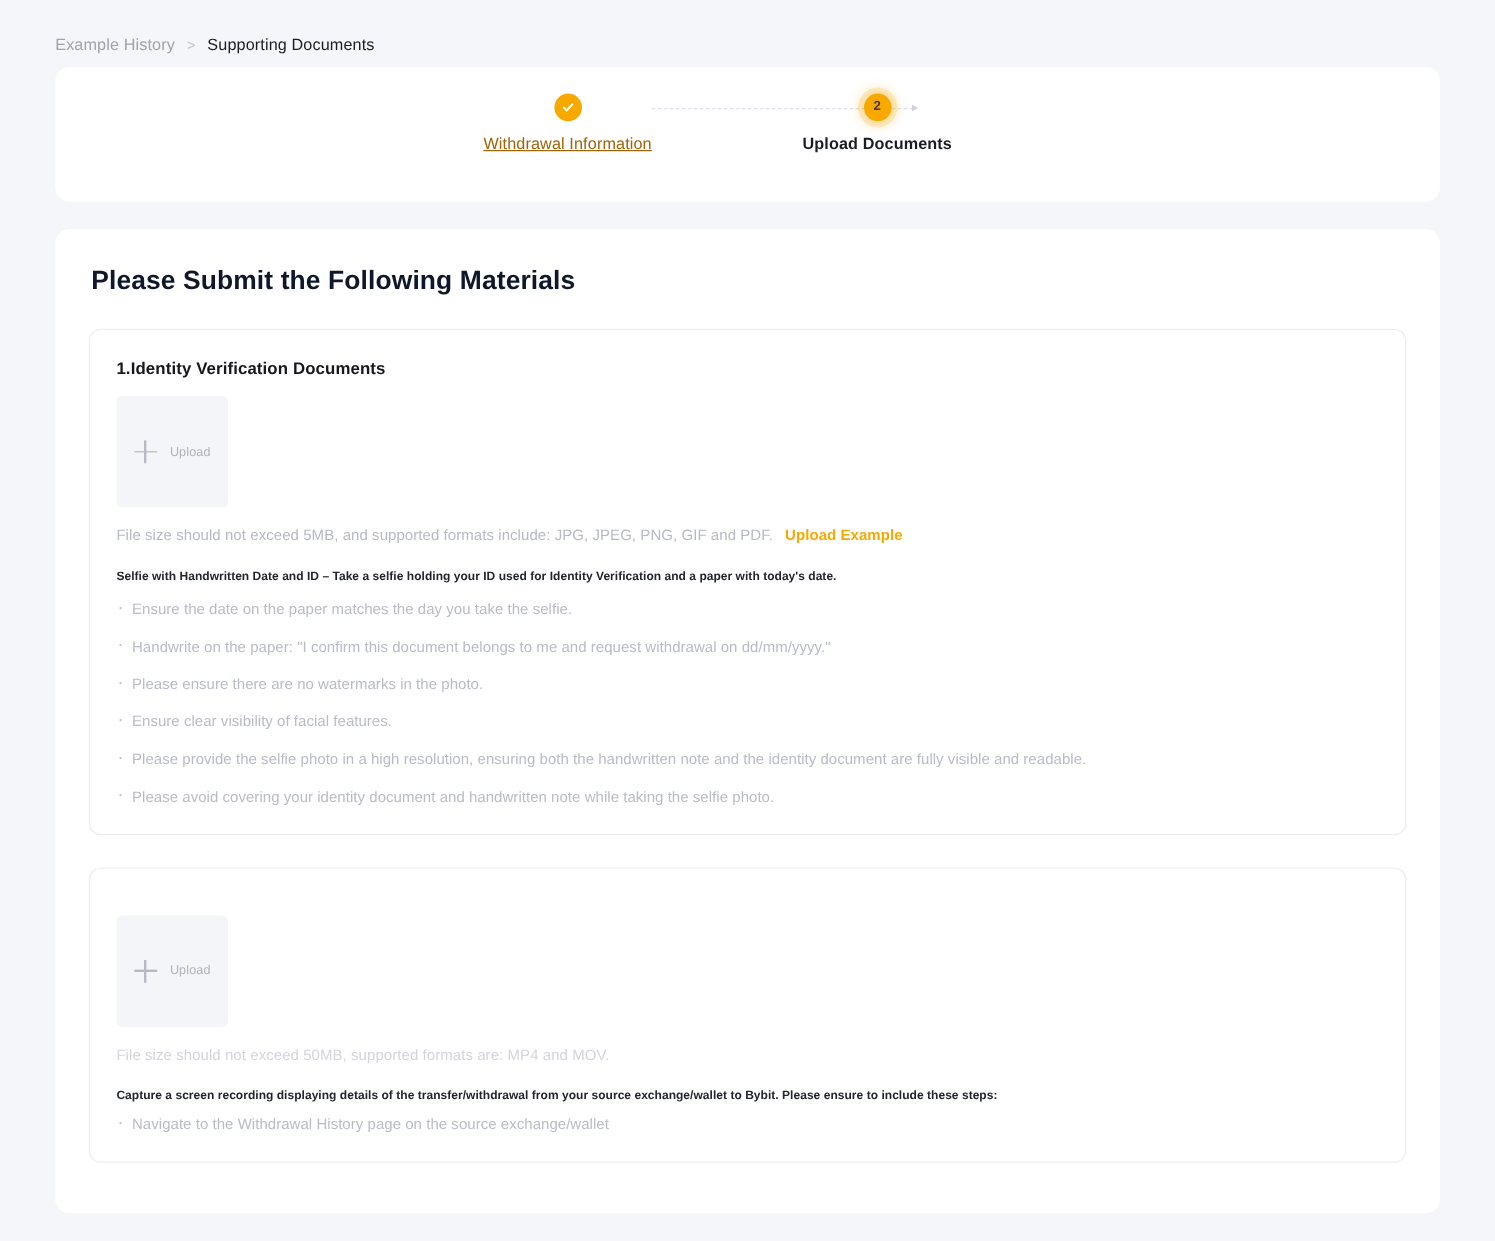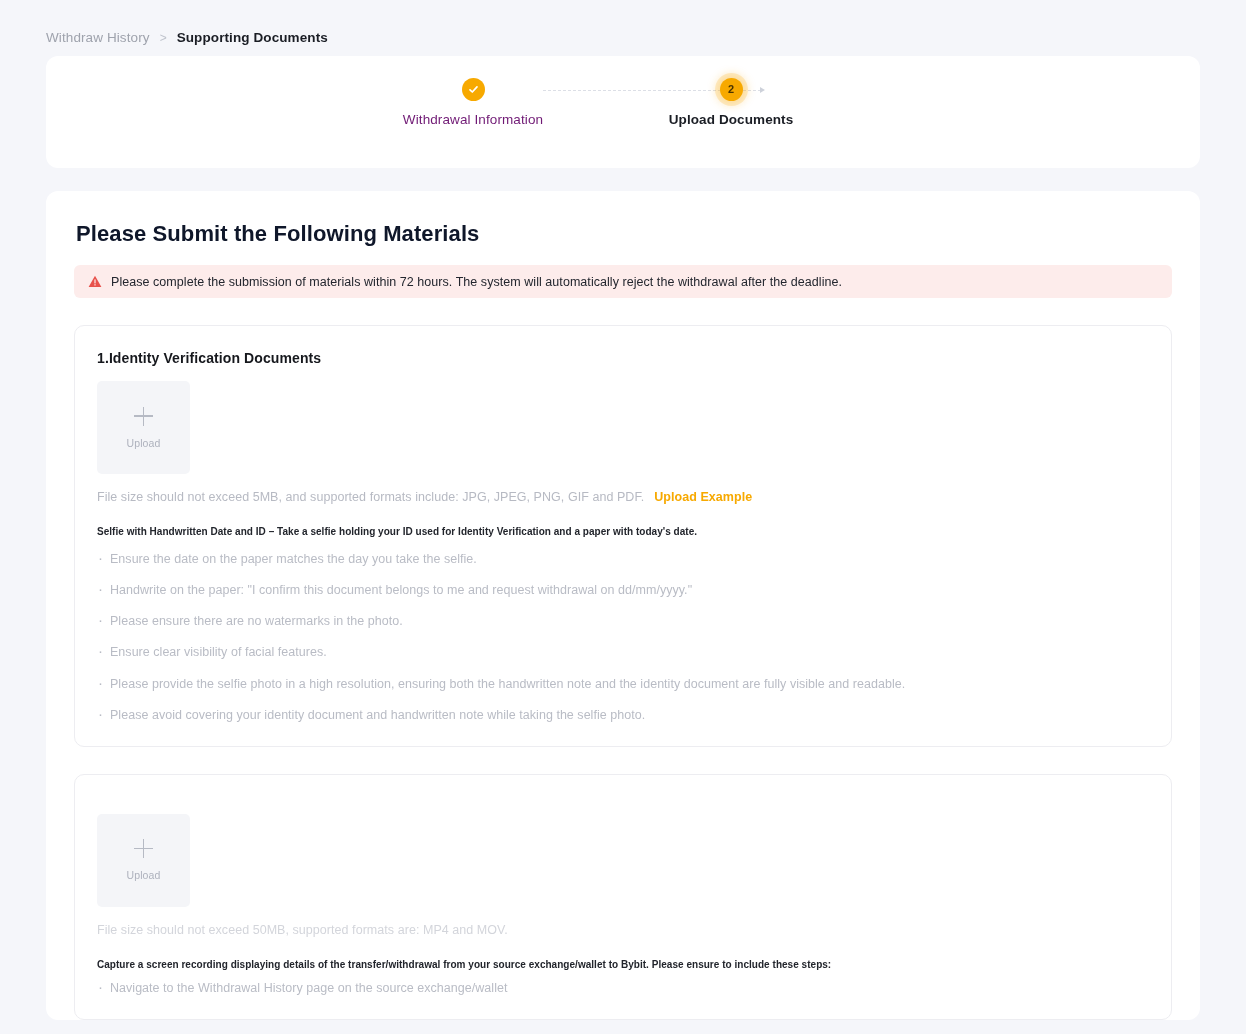--- a/index.html
+++ b/index.html
@@ -34,21 +34,21 @@
     cursor: pointer;
   }
   .crumb-sep {
     font-size: 12px;
     color: #bfc3cc;
     line-height: 1;
   }
   .crumb-current {
     font-size: 13.5px;
     color: #1a1d24;
-    font-weight: bold;
+    font-weight: normal;
     letter-spacing: .1px;
   }
 
   
   .stepper-card {
     margin: 0 46px;
     background: #ffffff;
     border-radius: 12px;
     height: 112px;
     position: relative;
@@ -87,21 +87,21 @@
     font-size: 11px;
     font-weight: bold;
     color: #4a3500;
     line-height: 1;
   }
   .step-label {
     margin-top: 11px;
     font-size: 13.5px;
     letter-spacing: .1px;
   }
-  .step-label.done { color: #701a75; }
+  .step-label.done { color: #a16207; text-decoration: underline; }
   .step-label.active { color: #1a1d24; font-weight: bold; }
 
   .connector {
     position: absolute;
     left: 497px;
     top: 33px;
     width: 222px;
     height: 2px;
     display: flex;
     align-items: center;
@@ -171,21 +171,20 @@
     letter-spacing: .1px;
   }
 
   .upload-box {
     margin-top: 15px;
     width: 93px;
     height: 93px;
     background: #f4f5f8;
     border-radius: 5px;
     display: flex;
-    flex-direction: column;
     align-items: center;
     justify-content: center;
     gap: 11px;
     cursor: pointer;
   }
   .upload-plus {
     width: 19px; height: 19px;
     position: relative;
   }
   .upload-plus::before,
@@ -244,21 +243,21 @@
     color: #b9bcc5;
   }
   .bullets.tight li { margin-top: 9px; }
 </style>
 </head>
 <body>
 
 <div class="page">
 
   <nav class="breadcrumb">
-    <span class="crumb-parent">Withdraw History</span>
+    <span class="crumb-parent">Example History</span>
     <span class="crumb-sep">&gt;</span>
     <span class="crumb-current">Supporting Documents</span>
   </nav>
 
   <section class="stepper-card">
     <div class="stepper">
 
       <div class="connector">
         <div class="connector-line"></div>
         <div class="connector-arrow"></div>
@@ -280,28 +279,20 @@
         <div class="step-label active">Upload Documents</div>
       </div>
 
     </div>
   </section>
 
   <section class="main-card">
 
     <h1 class="main-title">Please Submit the Following Materials</h1>
 
-    <div class="alert">
-      <svg class="alert-icon" viewBox="0 0 14 13" aria-hidden="true">
-        <path d="M7 0.8 L13.4 12 L0.6 12 Z" fill="#e8514b"></path>
-        <rect x="6.4" y="4.4" width="1.2" height="4" fill="#fdeceb"></rect>
-        <rect x="6.4" y="9.2" width="1.2" height="1.3" fill="#fdeceb"></rect>
-      </svg>
-      <span class="alert-text">Please complete the submission of materials within 72 hours. The system will automatically reject the withdrawal after the deadline.</span>
-    </div>
 
     <div class="section">
       <div class="section-title">1.Identity Verification Documents</div>
 
       <div class="upload-box">
         <span class="upload-plus"></span>
         <span class="upload-label">Upload</span>
       </div>
 
       <div class="filenote">

